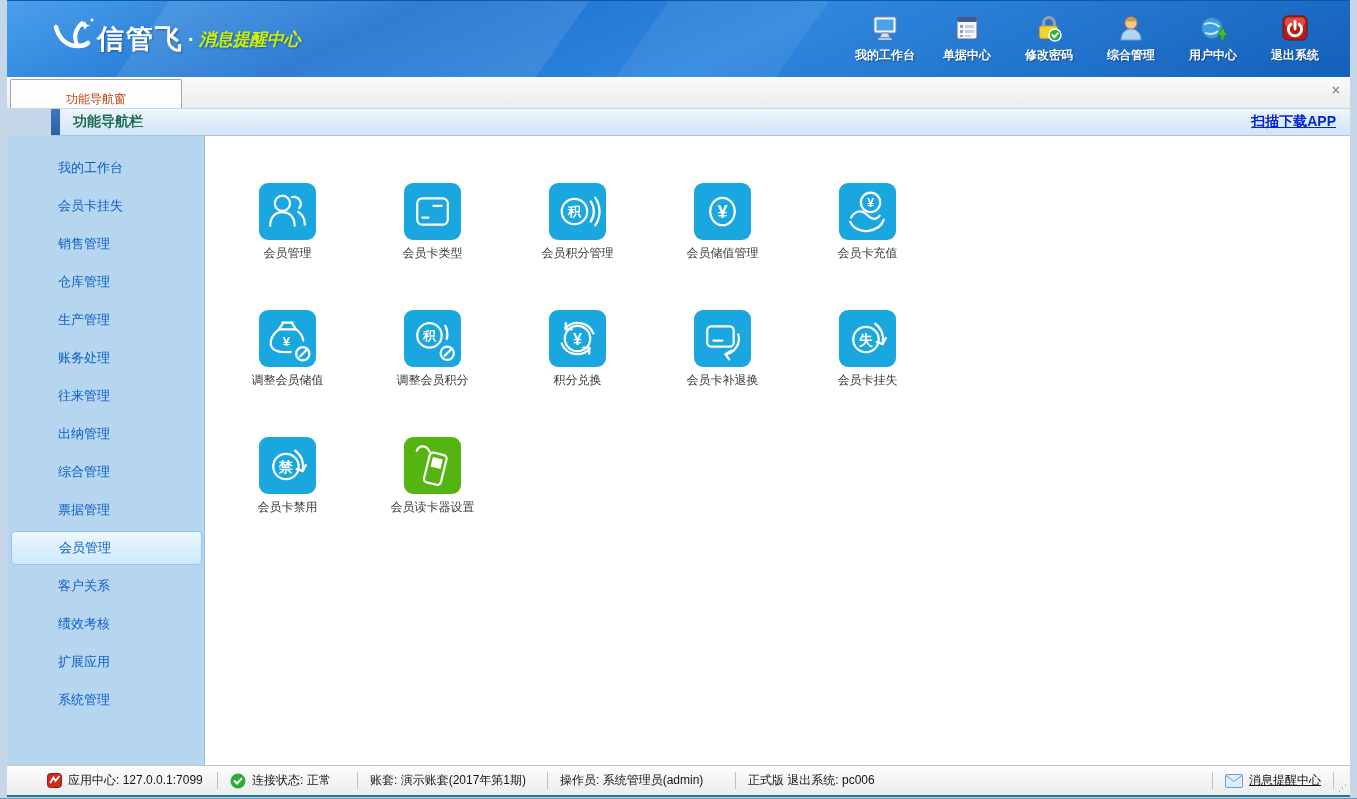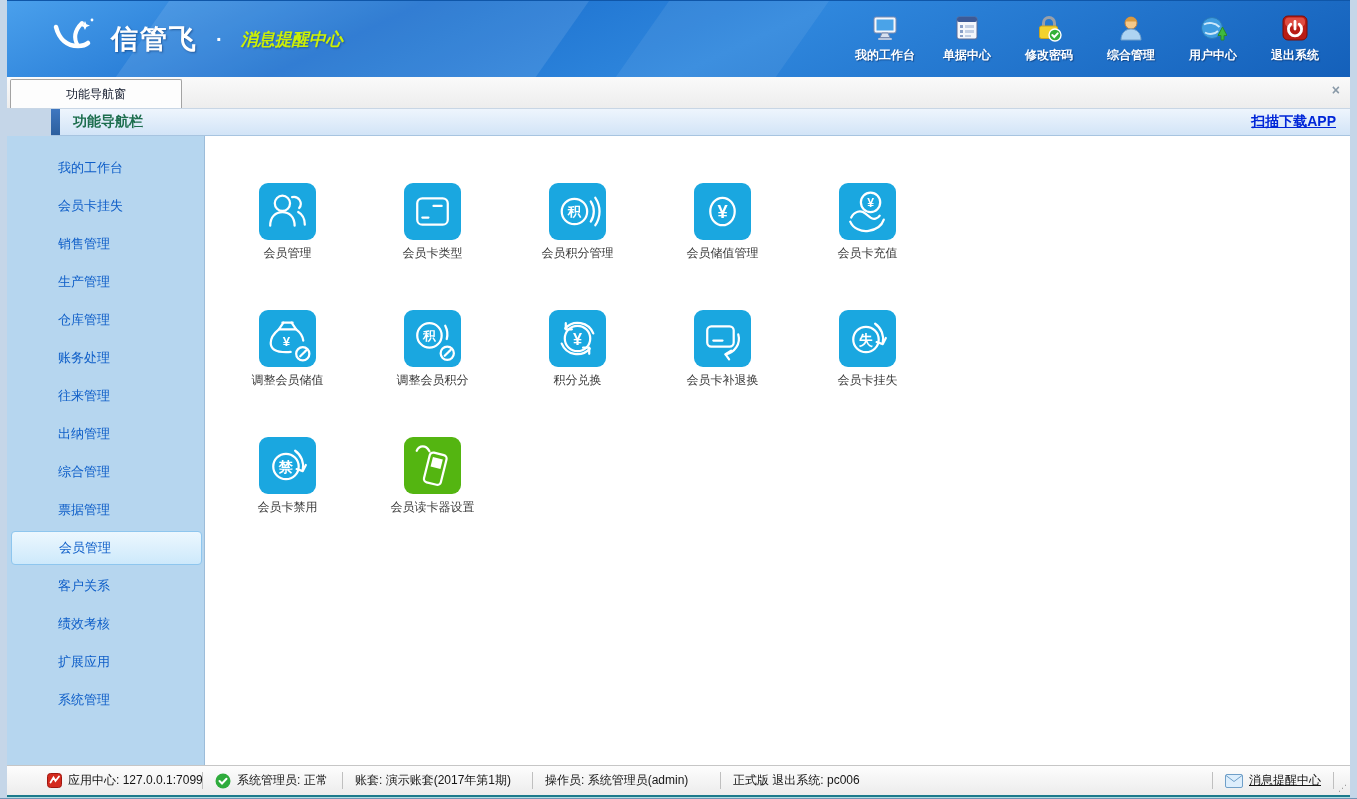--- a/index.html
+++ b/index.html
@@ -3,32 +3,32 @@
 <meta charset="utf-8">
 <style>
   html,body{margin:0;padding:0;}
   body{background:#9fb6cc;font-family:"Liberation Sans","DejaVu Sans",sans-serif;}
   .window{position:relative;width:1357px;height:799px;background:#c5d6e8;box-sizing:border-box;
           padding:0 7px;overflow:hidden;border-bottom:1px solid #6f94b5;}
   
   .header{position:relative;height:76px;background:linear-gradient(155deg,#4aa0ec 0%,#1b6fce 28%,#2f87dd 55%,#1460ba 100%);overflow:hidden;border-top:1px solid #0f56a8;}
   .header .streak1{position:absolute;left:120px;top:-40px;width:420px;height:200px;background:rgba(255,255,255,.10);transform:skewX(-35deg);}
   .header .streak2{position:absolute;left:620px;top:-40px;width:160px;height:200px;background:rgba(255,255,255,.07);transform:skewX(-35deg);}
-  .logo{position:absolute;left:42px;top:16px;display:flex;align-items:center;gap:16px;}
+  .logo{position:absolute;left:42px;top:16px;display:flex;align-items:center;gap:2px;}
   .logo-text{color:#fff;font-size:27px;font-weight:bold;letter-spacing:2px;text-shadow:1px 1px 2px rgba(0,30,80,.45);}
   .logo-dot{color:#fff;font-size:20px;font-weight:bold;margin:0 2px;}
   .logo-sub{color:#cdf005;font-size:17px;font-weight:bold;font-style:italic;text-shadow:1px 1px 2px rgba(0,30,80,.4);}
   .toolbar{position:absolute;right:14px;top:12px;display:flex;}
   .tb-item{width:82px;display:flex;flex-direction:column;align-items:center;cursor:pointer;}
   .tb-icon{width:30px;height:30px;display:flex;align-items:center;justify-content:center;}
   .tb-label{margin-top:4px;color:#fff;font-size:12px;font-weight:bold;white-space:nowrap;text-shadow:1px 1px 1px rgba(0,30,80,.5);}
   
   .tabstrip{position:relative;height:31px;background:linear-gradient(#fafafa,#ededed);border-bottom:1px solid #c8d6e5;}
   .tab{position:absolute;left:3px;top:2px;bottom:0;width:170px;background:#fdfdfd;border:1px solid #a3a3a3;border-bottom:none;
-       display:flex;align-items:center;justify-content:center;font-size:12px;color:#0f172a;border-radius:2px 2px 0 0;}
+       display:flex;align-items:flex-end;justify-content:center;font-size:12px;color:#c2410c;border-radius:2px 2px 0 0;}
   .tab-close{position:absolute;right:10px;top:6px;color:#8a9aa8;font-size:14px;line-height:14px;cursor:pointer;font-weight:bold;}
   
   .navbar{position:relative;height:26px;background:linear-gradient(#eef5fd,#d2e4f7);border-bottom:1px solid #a7c4e0;display:flex;align-items:center;margin-left:44px;}
   .nav-accent{width:9px;height:100%;background:linear-gradient(#3f77c0,#2c5f9e);}
   .nav-title{margin-left:13px;font-size:14px;font-weight:bold;color:#1d6e4e;}
   .nav-link{position:absolute;right:14px;font-size:14px;font-weight:bold;color:#0026d8;text-decoration:underline;cursor:pointer;}
   
   .bodyarea{display:flex;height:629px;background:#fff;}
   .sidebar{width:198px;background:#b6d6ef;border-right:1px solid #9cbcd9;padding-top:13px;box-sizing:border-box;}
   .side-item{height:38px;display:flex;align-items:center;padding-left:51px;font-size:13px;color:#0e5ec8;cursor:pointer;box-sizing:border-box;}
@@ -36,21 +36,21 @@
        border:1px solid #8ec6ee;border-radius:4px;}
   .content{flex:1;background:#fff;padding:47px 0 0 10px;box-sizing:border-box;}
   .grid-row{display:flex;margin-bottom:48px;}
   .tile{width:145px;display:flex;flex-direction:column;align-items:center;cursor:pointer;}
   .tile-icon{width:57px;height:57px;border-radius:9px;display:flex;align-items:center;justify-content:center;}
   .tile-label{margin-top:5px;font-size:12px;color:#3a3a3a;white-space:nowrap;}
   
   .statusbar{height:29px;background:linear-gradient(#fdfdfd,#ececec);border-top:1px solid #c6c6c6;display:flex;align-items:center;font-size:12px;color:#151515;}
   .seg{display:flex;align-items:center;gap:6px;padding:0 12px;height:17px;box-sizing:border-box;white-space:nowrap;}
   .seg.div{border-right:1px solid #bfbfbf;}
-  .seg.s1{width:196px;padding-left:40px;}.seg.s2{width:140px;}.seg.s3{width:190px;}.seg.s4{width:188px;}
+  .seg.s1{width:211px;padding-left:40px;}.seg.s2{width:140px;}.seg.s3{width:190px;}.seg.s4{width:188px;}
   .seg.s5{flex:1;border-right:none;}
   .seg.msg{border-left:1px solid #bfbfbf;border-right:1px solid #bfbfbf;cursor:pointer;}
   .seg.msg .msg-label{text-decoration:underline;}
   .grip{width:16px;height:100%;display:flex;align-items:flex-end;justify-content:flex-end;padding:0 3px 4px 0;box-sizing:border-box;}
   .grip span{color:#9a9a9a;font-size:9px;line-height:6px;}
   
   .bottom-strip{height:8px;background:linear-gradient(#aededf 0%,#bfe2f0 60%,#9cc8dd 100%);border-top:2px solid #1c7a8c;}
   svg text{font-family:"Liberation Sans","DejaVu Sans",sans-serif;}
 </style>
 </head>
@@ -165,24 +165,24 @@
         <div class="side-item">
           <span>我的工作台</span>
         </div>
         <div class="side-item">
           <span>会员卡挂失</span>
         </div>
         <div class="side-item">
           <span>销售管理</span>
         </div>
         <div class="side-item">
+          <span>仓库管理</span>
+        </div>
+        <div class="side-item">
           <span>生产管理</span>
-        </div>
-        <div class="side-item">
-          <span>仓库管理</span>
         </div>
         <div class="side-item">
           <span>账务处理</span>
         </div>
         <div class="side-item">
           <span>往来管理</span>
         </div>
         <div class="side-item">
           <span>出纳管理</span>
         </div>
@@ -366,21 +366,21 @@
         </span>
         <span>应用中心: 127.0.0.1:7099</span>
       </div>
       <div class="seg s2 div">
         <span style="display: flex;">
           <svg width="16" height="16" viewBox="0 0 16 16">
             <circle cx="8" cy="8" r="7.5" fill="#2eab3c"></circle>
             <path d="M4.5 8l2.5 2.5 4.5-4.8" stroke="#fff" stroke-width="2" fill="none" stroke-linecap="round"></path>
           </svg>
         </span>
-        <span>系统管理员: 正常</span>
+        <span>连接状态: 正常</span>
       </div>
       <div class="seg s3 div">
         <span>账套: 演示账套(2017年第1期)</span>
       </div>
       <div class="seg s4 div">
         <span>操作员: 系统管理员(admin)</span>
       </div>
       <div class="seg s5">
         <span>正式版 退出系统: pc006</span>
       </div>

